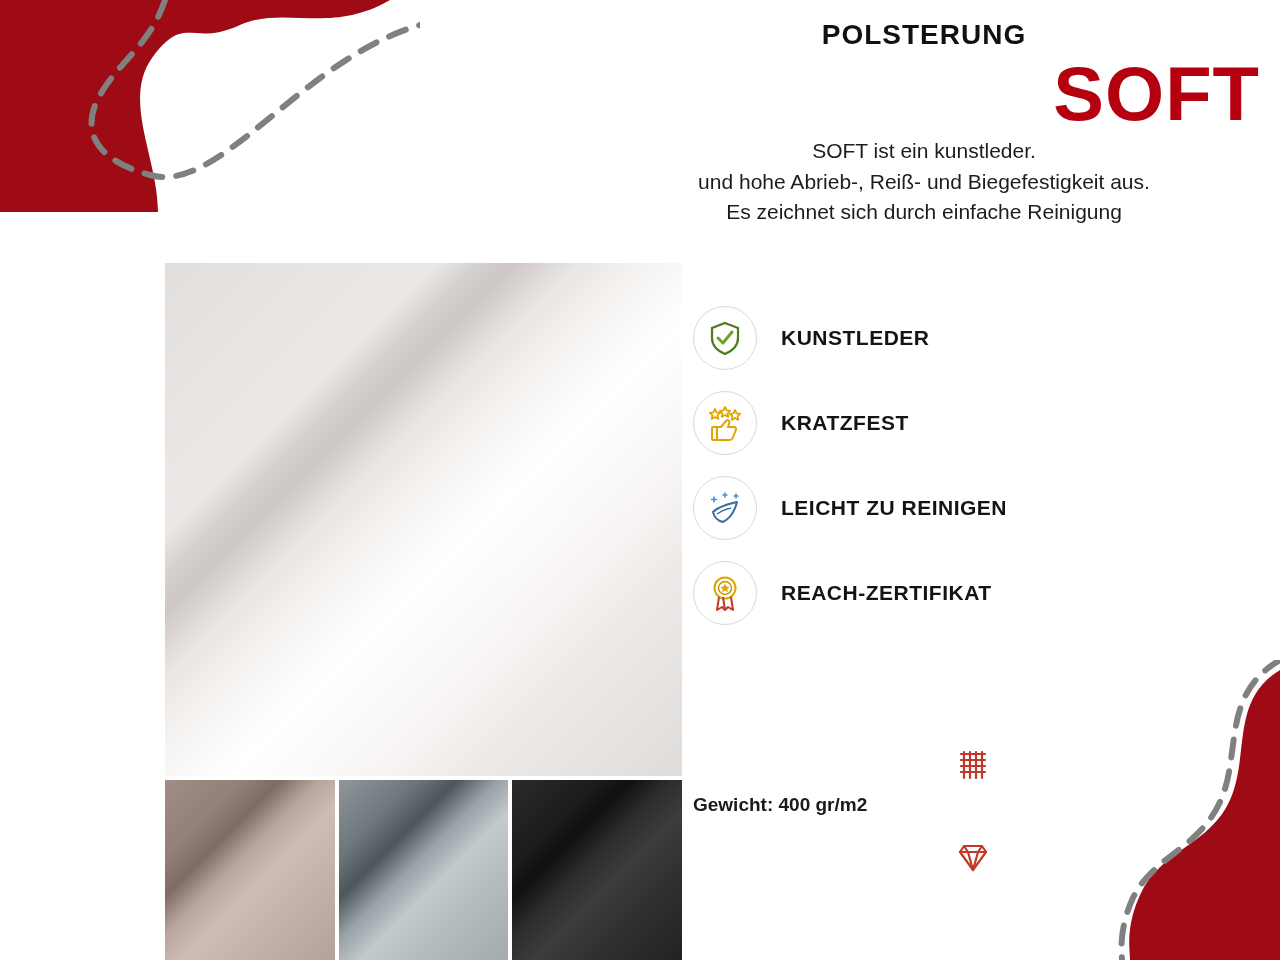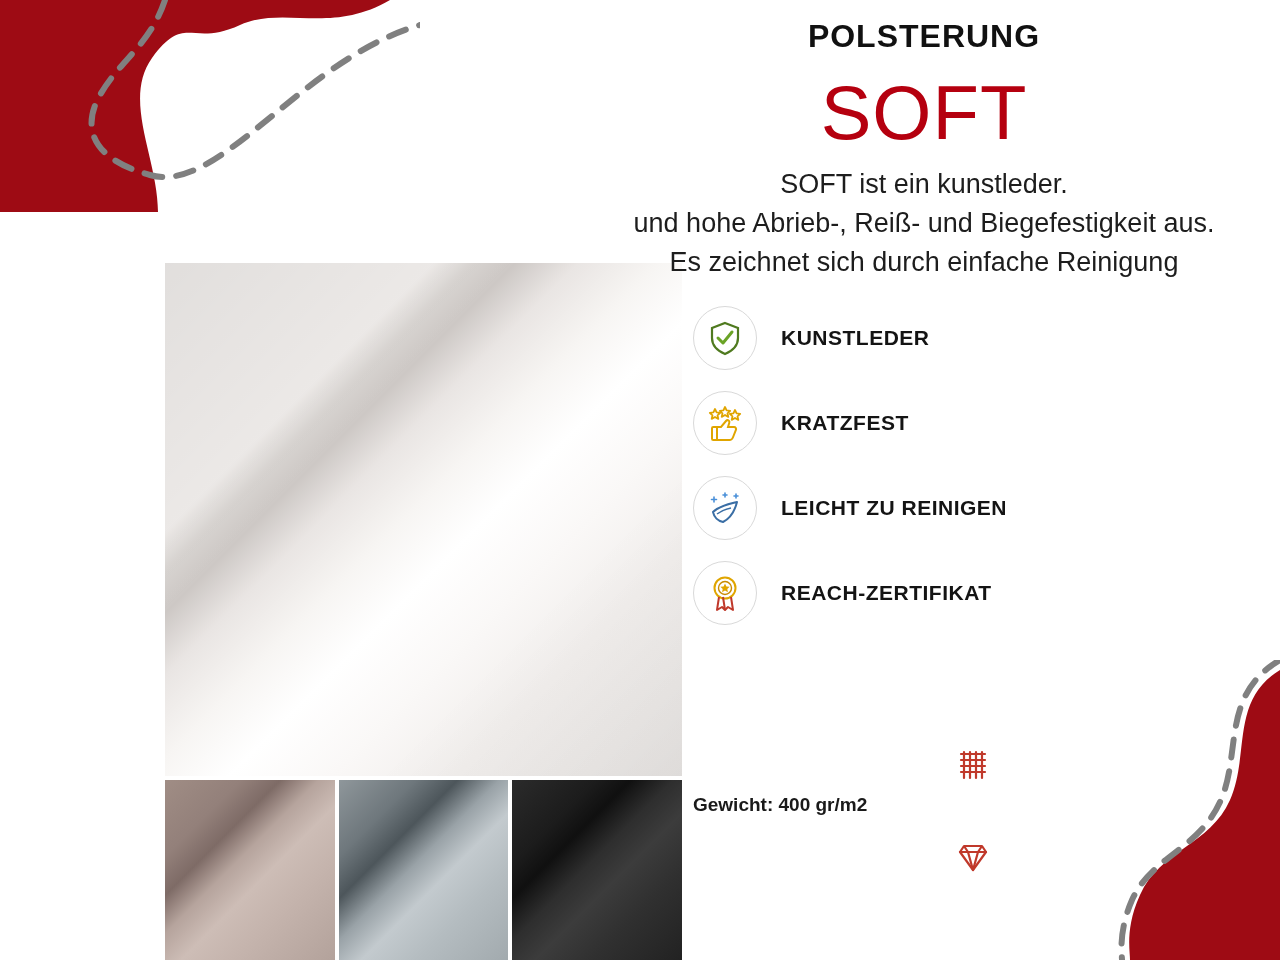--- a/index.html
+++ b/index.html
@@ -85,41 +85,41 @@
   }
 
   
   .right {
     position: absolute;
     left: 588px; top: 20px;
     width: 672px;
   }
   .title-top {
     text-align: center;
-    font-size: 32px;
+    font-size: 28px;
     font-weight: bold;
     letter-spacing: 1px;
     color: #111111;
     line-height: 1.05;
   }
   .title-main {
-    text-align: center;
+    text-align: right;
     font-size: 76px;
-    font-weight: normal;
+    font-weight: bold;
     letter-spacing: 1px;
     color: #b5000f;
     line-height: 1.0;
-    margin-top: 21px;
+    margin-top: 7px;
   }
   .subtitle {
     text-align: center;
-    font-size: 27px;
+    font-size: 21px;
     line-height: 1.45;
     color: #1d1d1d;
-    margin-top: 14px;
+    margin-top: 4px;
   }
 
   
   .features {
     position: absolute;
     left: 693px; top: 295px;
     width: 560px;
   }
   .feature {
     display: flex;

